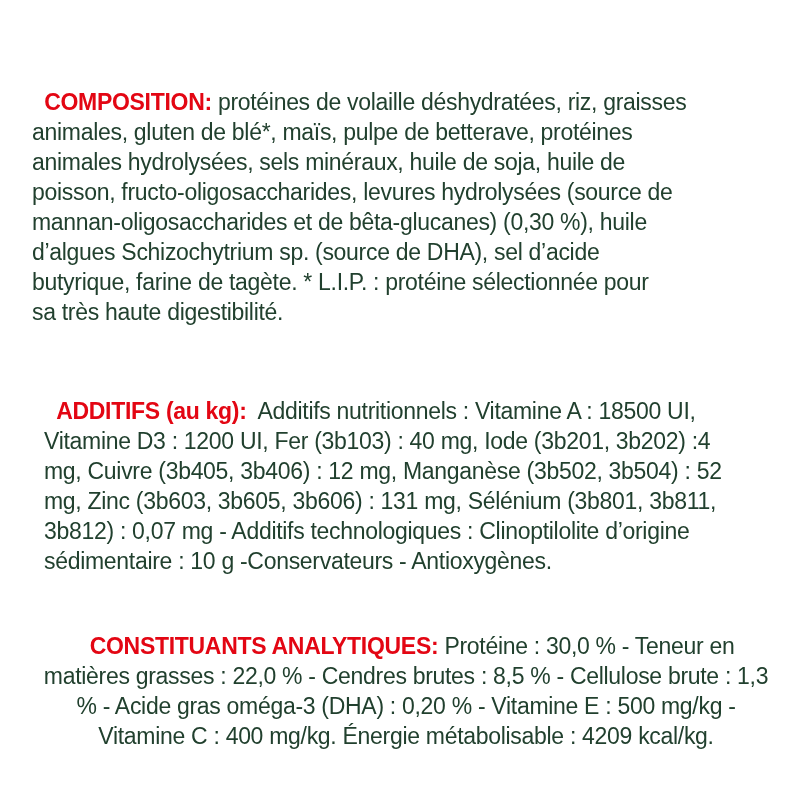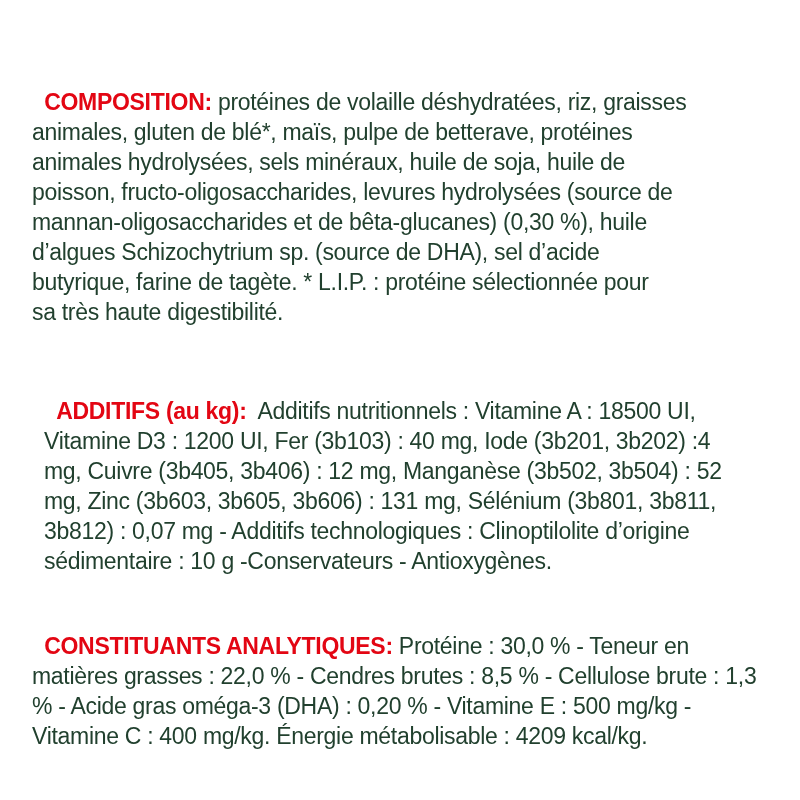--- a/index.html
+++ b/index.html
@@ -23,21 +23,21 @@
     line-height: 30px;
     letter-spacing: -0.3px;
     color: #21402e;
   }
   .label-section .heading {
     font-weight: bold;
     color: #e30613;
   }
   #section-composition  { top: 57px;  }
   #section-additifs     { top: 366px; margin-left: 12px; }
-  #section-constituants { top: 601px; }
+  #section-constituants { top: 601px; text-align: center; }
 </style>
 </head>
 <body>
 
 <div class="label-section" id="section-composition">
   <span class="heading">COMPOSITION:</span><span> protéines de volaille déshydratées, riz, graisses
 animales, gluten de blé*, maïs, pulpe de betterave, protéines
 animales hydrolysées, sels minéraux, huile de soja, huile de
 poisson, fructo-oligosaccharides, levures hydrolysées (source de
 mannan-oligosaccharides et de bêta-glucanes) (0,30 %), huile

